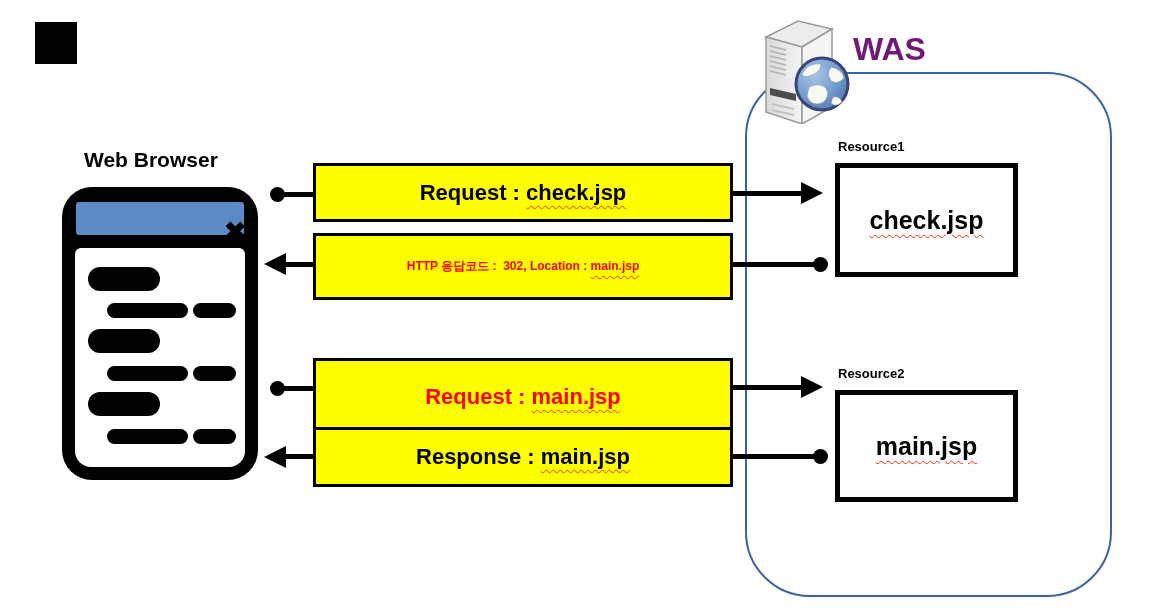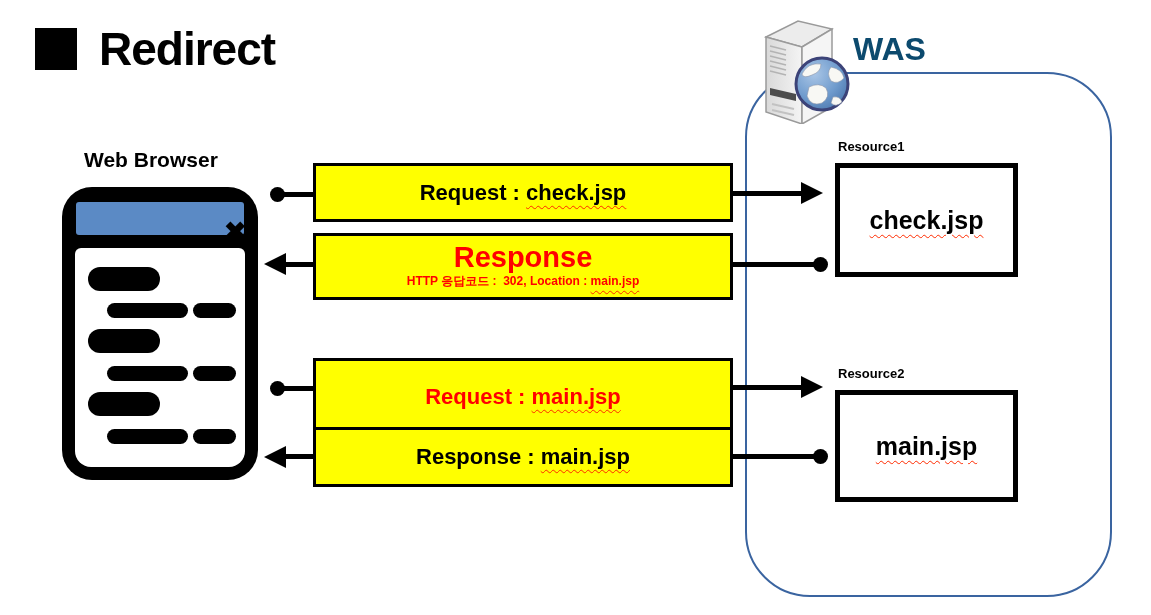--- a/index.html
+++ b/index.html
@@ -18,21 +18,21 @@
   .wb-titlebar{left:14px;top:15px;width:168px;height:33px;background:#5B8AC5;border-radius:3px;}
   .wb-close{left:148px;top:14px;font-size:27px;font-weight:700;color:#000;line-height:33px;}
   .wb-content{left:13px;top:61px;width:170px;height:219px;background:#fff;border-radius:6px 6px 16px 16px;}
   .bar{position:absolute;background:#000;}
   .pill{width:72px;height:24px;left:13px;border-radius:12px;}
   .med{width:81px;height:15px;left:32px;border-radius:8px;}
   .short{width:43px;height:15px;left:118px;border-radius:8px;}
 
   
   .was-box{left:745px;top:72px;width:363px;height:521px;border:2px solid #3A64A0;border-radius:65px;}
-  .was-label{left:853px;top:31px;font-size:32px;font-weight:700;color:#0c4a6e;}
+  .was-label{left:853px;top:31px;font-size:32px;font-weight:700;color:#701a75;}
   .server-icon{left:752px;top:12px;}
 
   
   .res-label{font-size:13px;font-weight:700;color:#000;}
   .res-box{left:835px;width:183px;border:5px solid #000;background:#fff;
            display:flex;align-items:center;justify-content:center;box-sizing:border-box;}
   .res-file{font-size:25px;font-weight:700;color:#000;}
 
   
   .flow{left:313px;width:420px;background:#FFFF00;border:3px solid #000;box-sizing:border-box;
@@ -51,21 +51,20 @@
   .arr-l{position:absolute;width:0;height:0;border-top:11px solid transparent;
          border-bottom:11px solid transparent;border-right:22px solid #000;z-index:4;}
   .arr-r{position:absolute;width:0;height:0;border-top:11px solid transparent;
          border-bottom:11px solid transparent;border-left:22px solid #000;z-index:4;}
 </style>
 </head>
 <body>
 
 <div class="abs title-row">
   <div class="title-square"></div>
-  <div class="title-text">Redirect</div>
 </div>
 
 <div class="abs was-box"></div>
 <div class="abs was-label">WAS</div>
 
 <svg class="abs server-icon" width="108" height="112" viewBox="0 0 108 112">
   <defs>
     <radialGradient id="og" cx="35%" cy="30%" r="80%">
       <stop offset="0%" stop-color="#aac6e6"></stop>
         <stop offset="60%" stop-color="#6f9bcd"></stop>
@@ -129,21 +128,20 @@
   <span class="res-file misspell">main.jsp</span>
 </div>
 
 <div class="abs flow" style="top:163px;height:59px;">
   <div class="flow-line">
     <span class="pre">Request : </span><span class="misspell">check.jsp</span>
   </div>
 </div>
 
 <div class="abs flow" style="top:233px;height:67px;">
-  <div class="resp-head">Response</div>
   <div class="resp-sub">
     <span class="pre">HTTP 응답코드 :  302, Location : </span><span class="misspell">main.jsp</span>
   </div>
 </div>
 
 <div class="abs flow" style="top:358px;height:77px;">
   <div class="flow-line red">
     <span class="pre">Request : </span><span class="misspell">main.jsp</span>
   </div>
 </div>

